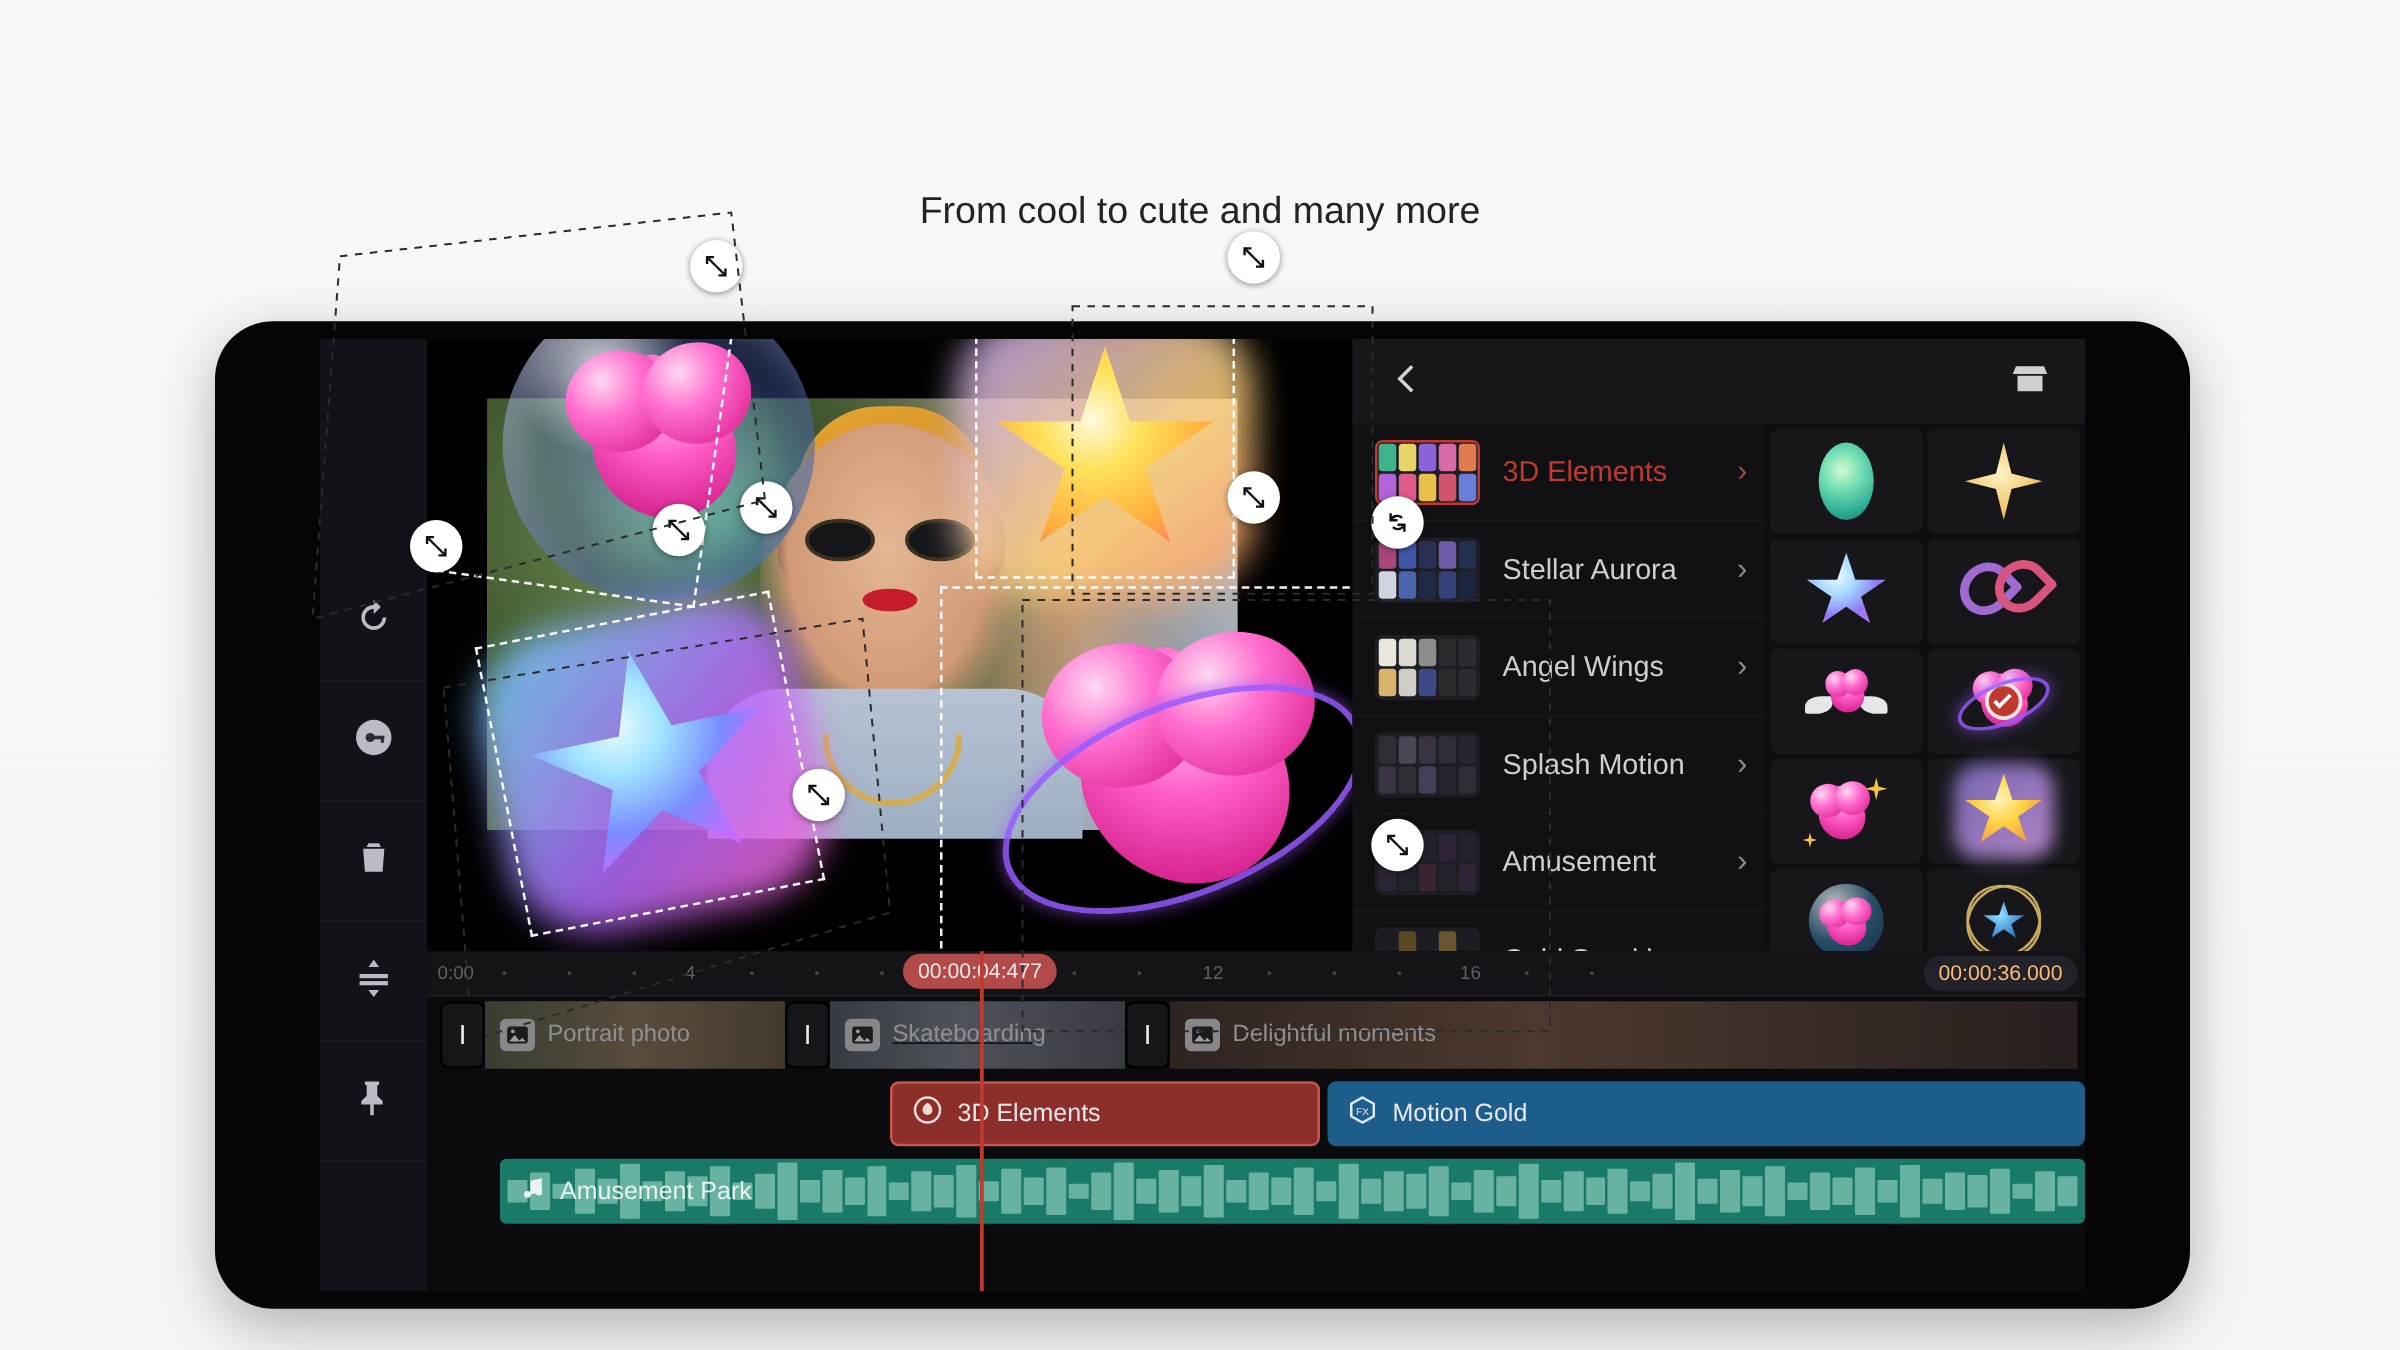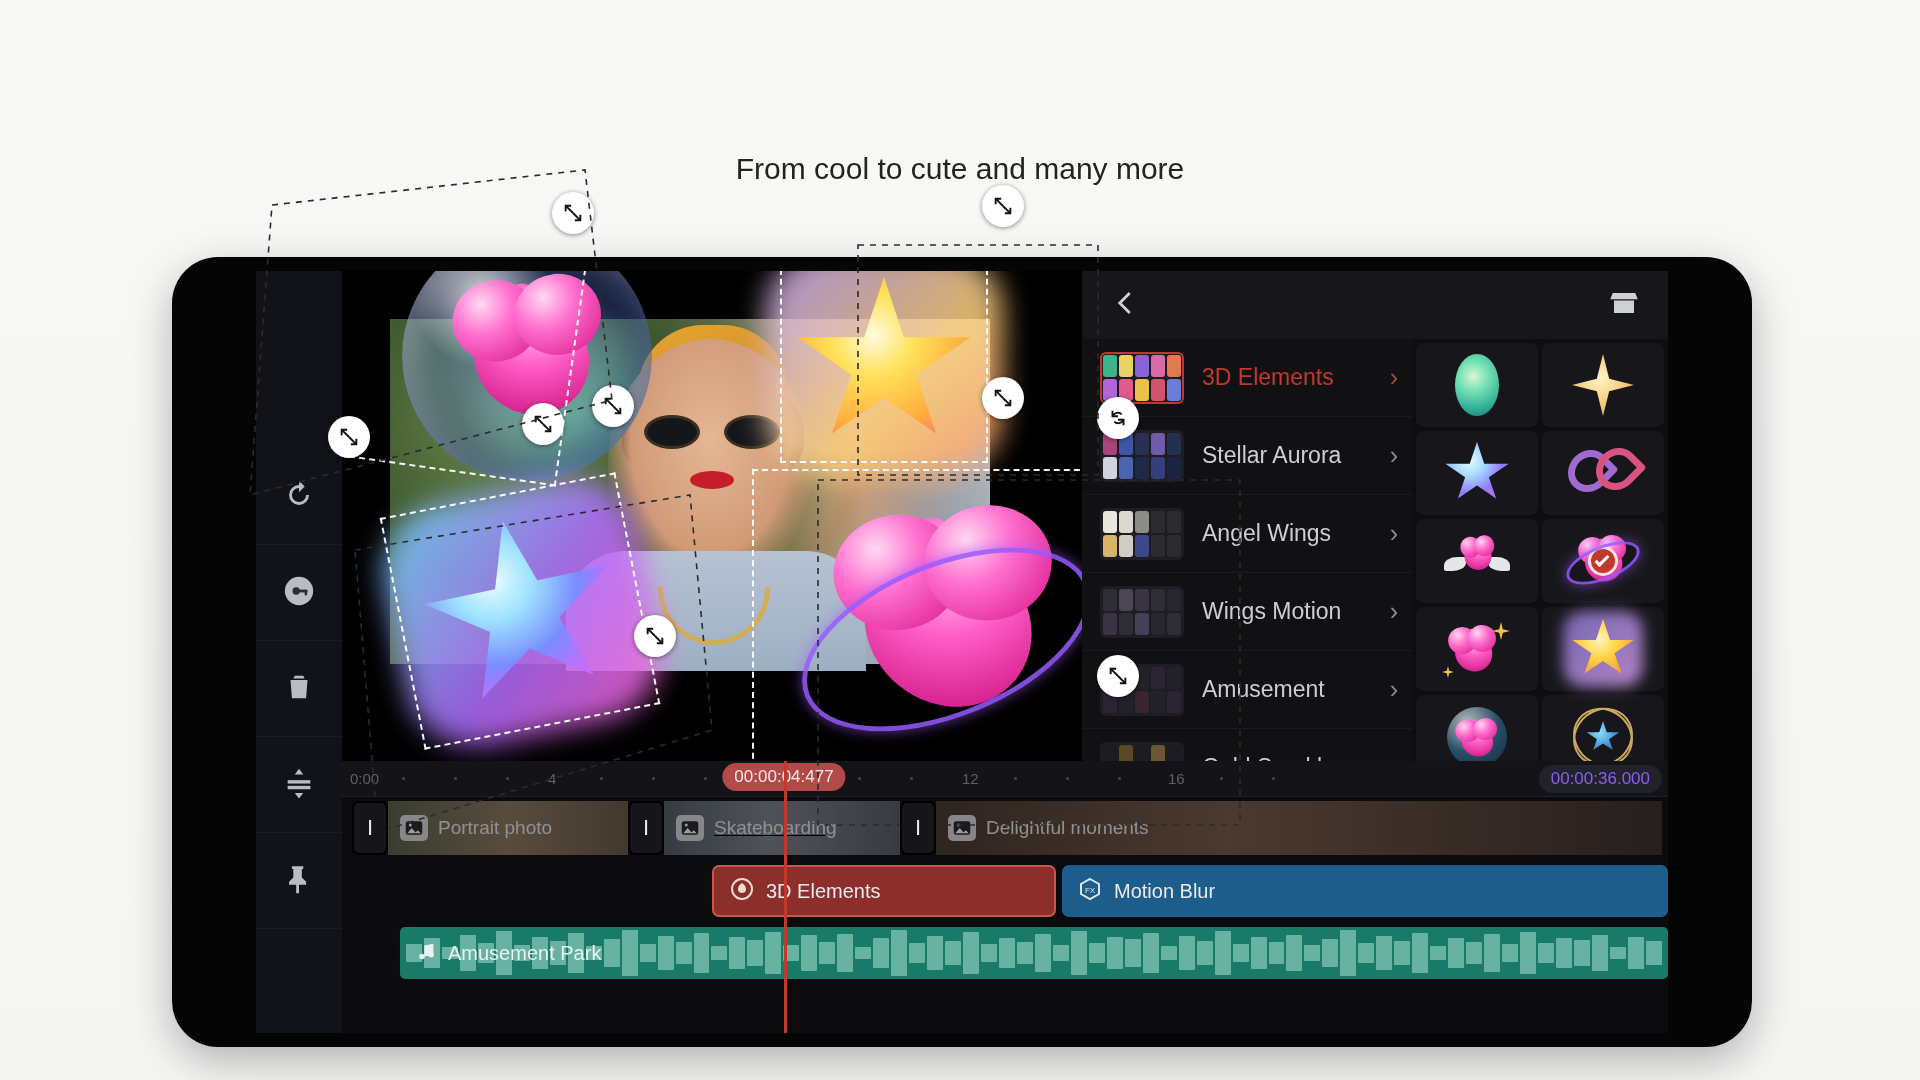--- a/index.html
+++ b/index.html
@@ -208,21 +208,21 @@
     background:#0b0b0d;
   }
   .ruler {
     position:relative; height: 36px; background:#131318;
     border-bottom: 1px solid #202027;
   }
   .tick { position:absolute; top: 9px; font-size: 15px; color:#5e6066; }
   .tick.dot { top: 16px; width:3px; height:3px; border-radius:50%; background:#45474d; font-size:0; }
   .total-time {
     position:absolute; right: 6px; top: 4px; padding: 4px 12px;
-    background:#22232a; border-radius: 14px; color:#8b5cf6; font-size: 17px;
+    background:#22232a; border-radius: 14px; color:#fdba74; font-size: 17px;
   }
   .cur-time {
     position:absolute; top: 2px; padding: 4px 12px; border-radius: 14px;
     background:#b24a4a; color:#f4eaea; font-size: 17px; white-space:nowrap;
     transform: translateX(-50%);
   }
   .playhead {
     position:absolute; top: 0; width: 3px; height: 272px;
     background:#c0392f; z-index: 9;
   }
@@ -453,21 +453,21 @@
                   <b style="background:#4b4554"></b>
                   <b style="background:#3a3342"></b>
                   <b style="background:#2e2e36"></b>
                   <b style="background:#262630"></b>
                 <b style="background:#3a3342"></b>
                   <b style="background:#2e2e36"></b>
                   <b style="background:#44405a"></b>
                   <b style="background:#262630"></b>
                   <b style="background:#2e2e36"></b>
               </div>
-              <div class="cat-name">Wings Motion</div>
+              <div class="cat-name">Splash Motion</div>
               <div class="chev">›</div>
             </div>
 
             <div class="cat-row">
               <div class="cat-thumb">
                 <b style="background:#22222a"></b>
                   <b style="background:#3a2430"></b>
                   <b style="background:#22222a"></b>
                   <b style="background:#2c2434"></b>
                   <b style="background:#22222a"></b>
@@ -658,21 +658,21 @@
             </span>
             <span>3D Elements</span>
           </div>
           <div class="fx-clip fx-blur" style="flex:1 1 auto;">
             <span>
               <svg viewBox="0 0 24 24">
                   <path d="M12 2l9 5v10l-9 5-9-5V7z" fill="none" stroke="#dbe7f2" stroke-width="2"></path>
                   <text x="12" y="16" font-size="8" fill="#dbe7f2" text-anchor="middle" font-family="Liberation Sans">FX</text>
                 </svg>
             </span>
-            <span>Motion Blur</span>
+            <span>Motion Gold</span>
           </div>
         </div>
 
         <div class="track-audio">
           <div class="wave">
             <b style="height:34%"></b>
               <b style="height:58%"></b>
               <b style="height:22%"></b>
               <b style="height:70%"></b>
               <b style="height:40%"></b>

